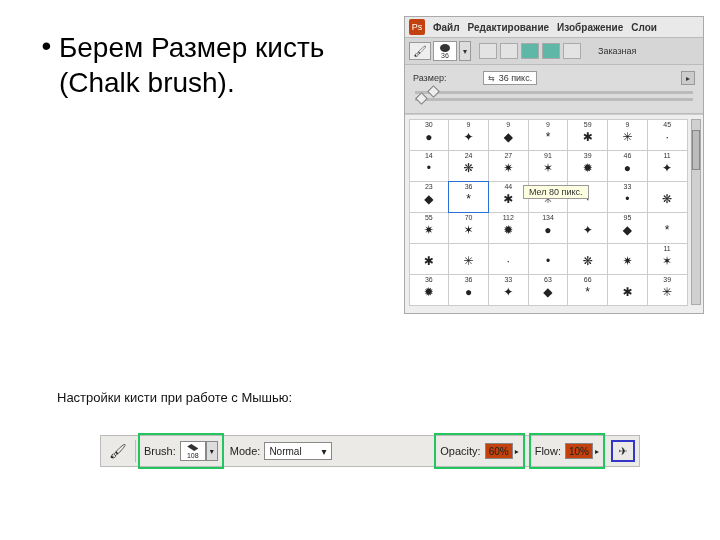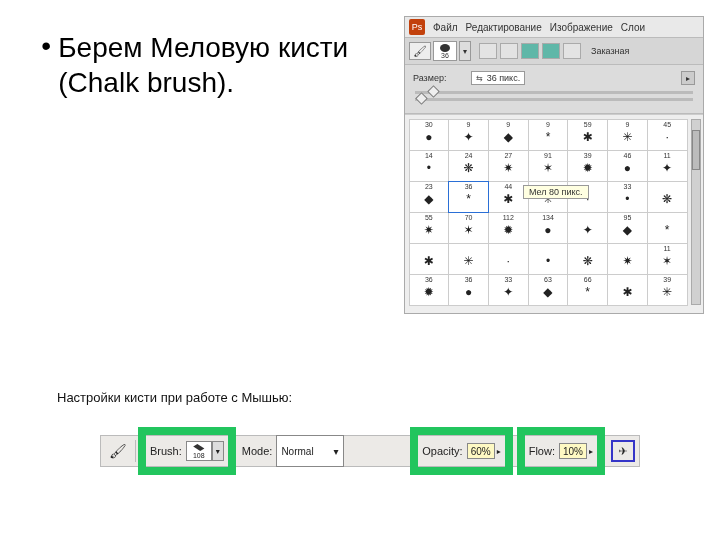--- a/index.html
+++ b/index.html
@@ -52,21 +52,21 @@
     padding: 2px 4px;
   }
   .ps-logo {
     width: 16px; height: 16px;
     background: #c2410c;
     color: #fff;
     font-size: 9px;
     display: flex; align-items: center; justify-content: center;
     border-radius: 2px;
   }
-  .ps-menu-item { font-size: 10px; color: #333; }
+  .ps-menu-item { font-size: 10px; color: #333; font-weight: bold; }
 
   .ps-toolbar {
     display: flex;
     align-items: center;
     gap: 2px;
     background: #d6d6d6;
     border-bottom: 1px solid #bbb;
     padding: 3px 4px;
   }
   .tool-brush {
@@ -90,28 +90,28 @@
     display: flex; align-items: center; justify-content: center;
     font-size: 8px;
   }
   .toolbar-icons { display: flex; gap: 3px; margin-left: 6px; }
   .tb-icon {
     width: 18px; height: 16px;
     background: #e3e3e3;
     border: 1px solid #aaa;
   }
   .tb-icon.teal { background: #5fb7a8; }
-  .toolbar-label { margin-left: 8px; font-size: 9px; }
+  .toolbar-label { margin-left: 15px; font-size: 9px; }
 
   .ps-options {
     background: #dcdcdc;
     padding: 6px 8px 8px 8px;
     border-bottom: 1px solid #bbb;
   }
-  .opt-row { display: flex; align-items: center; gap: 6px; margin-bottom: 6px; }
+  .opt-row { display: flex; align-items: center; gap: 18px; margin-bottom: 6px; }
   .opt-label { width: 52px; font-size: 9px; }
   .size-field {
     background: #fff; border: 1px solid #999;
     padding: 1px 4px; font-size: 9px;
     display: flex; align-items: center; gap: 4px;
   }
   .tiny-arrow { font-size: 8px; color: #555; }
   .end-arrow {
     margin-left: auto; width: 14px; height: 14px;
     background: #ccc; border: 1px solid #999;
@@ -196,21 +196,21 @@
   }
   .ob-brushicon {
     width: 26px; height: 22px;
     margin: 0 4px;
     display: flex; align-items: center; justify-content: center;
     font-size: 14px;
   }
   .ob-sep { width: 1px; height: 22px; background: #bbb; }
   .ob-group {
     display: flex; align-items: center;
-    border: 8px solid #22c55e;
+    border: 2px solid #22c55e;
     height: 32px;
     padding: 16px 4px;
     margin: 0 2px;
   }
   .ob-label { margin-right: 4px; }
   .ob-thumb {
     width: 26px; height: 20px;
     background: #fff; border: 1px solid #888;
     display: flex; flex-direction: column; align-items: center; justify-content: center;
     font-size: 7px;
@@ -218,42 +218,42 @@
   .ob-thumb .sw { width: 14px; height: 9px; background: #333; clip-path: polygon(10% 40%, 40% 10%, 90% 60%, 60% 90%); }
   .ob-dd {
     width: 12px; height: 20px; background: #ddd; border: 1px solid #888;
     display: flex; align-items: center; justify-content: center; font-size: 8px;
   }
   .ob-mode {
     display: flex; align-items: center; gap: 4px;
     margin: 0 4px;
   }
   .ob-select {
-    background: #fff; border: 1px solid #888; height: 32px;
+    background: #fff; border: 1px solid #888; height: 18px;
     padding: 0 4px; font-size: 10px; display: flex; align-items: center; gap: 20px;
   }
   .ob-field {
-    background: #fef9c3; border: 1px solid #888; height: 16px;
+    background: #c2410c; border: 1px solid #888; height: 16px;
     padding: 0 3px; font-size: 10px; display: flex; align-items: center;
   }
   .ob-end {
     width: 24px; height: 22px;
     border: 2px solid #3535c8;
     margin: 0 4px;
     display: flex; align-items: center; justify-content: center;
   }
 </style>
 </head>
 <body>
 
 <div class="slide-top">
   <div class="bullet-area">
     <div class="bullet-line">
       <div class="bullet-dot">•</div>
-      <div class="bullet-text">Берем Меловую кисти (Chalk brush).</div>
+      <div class="bullet-text">Берем Размер кисть (Chalk brush).</div>
     </div>
   </div>
 </div>
 
 <div class="ps-panel">
   <div class="ps-menubar">
     <div class="ps-logo">Ps</div>
     <div class="ps-menu-item">Файл</div>
     <div class="ps-menu-item">Редактирование</div>
     <div class="ps-menu-item">Изображение</div>

